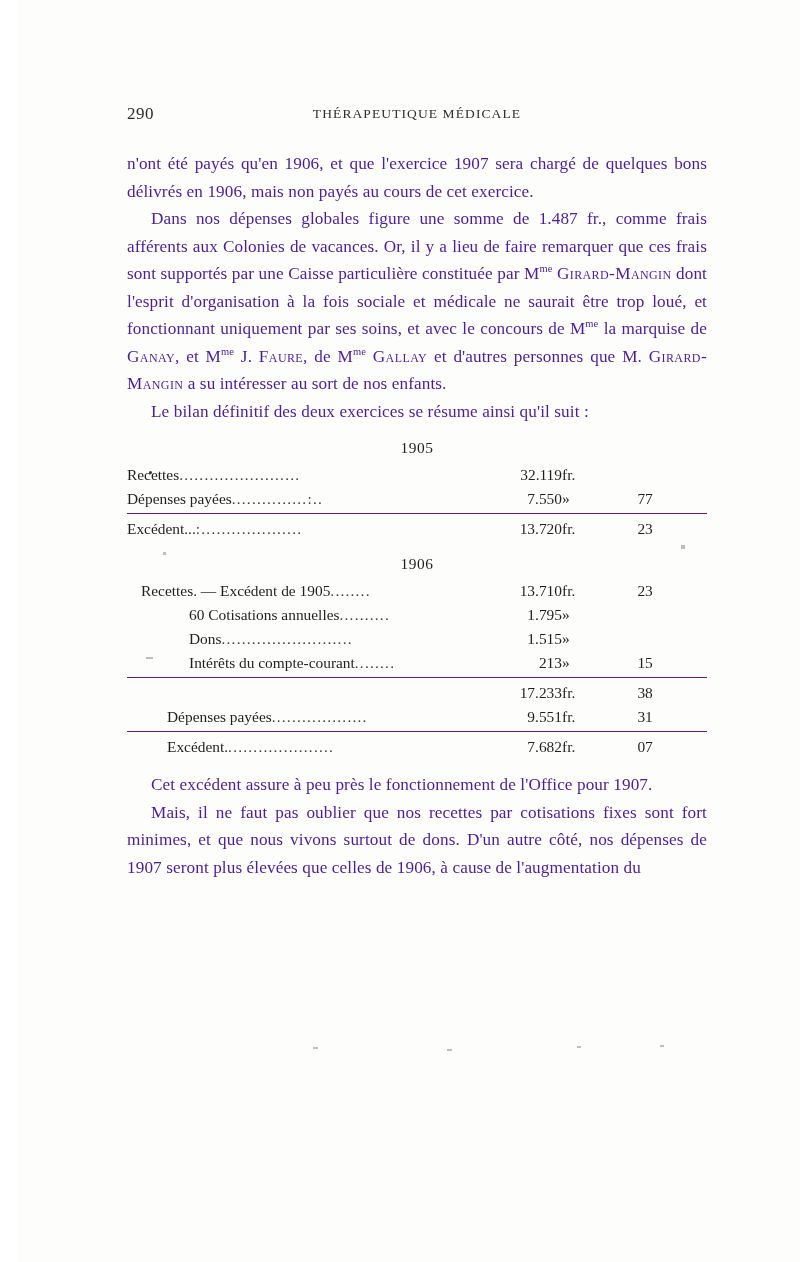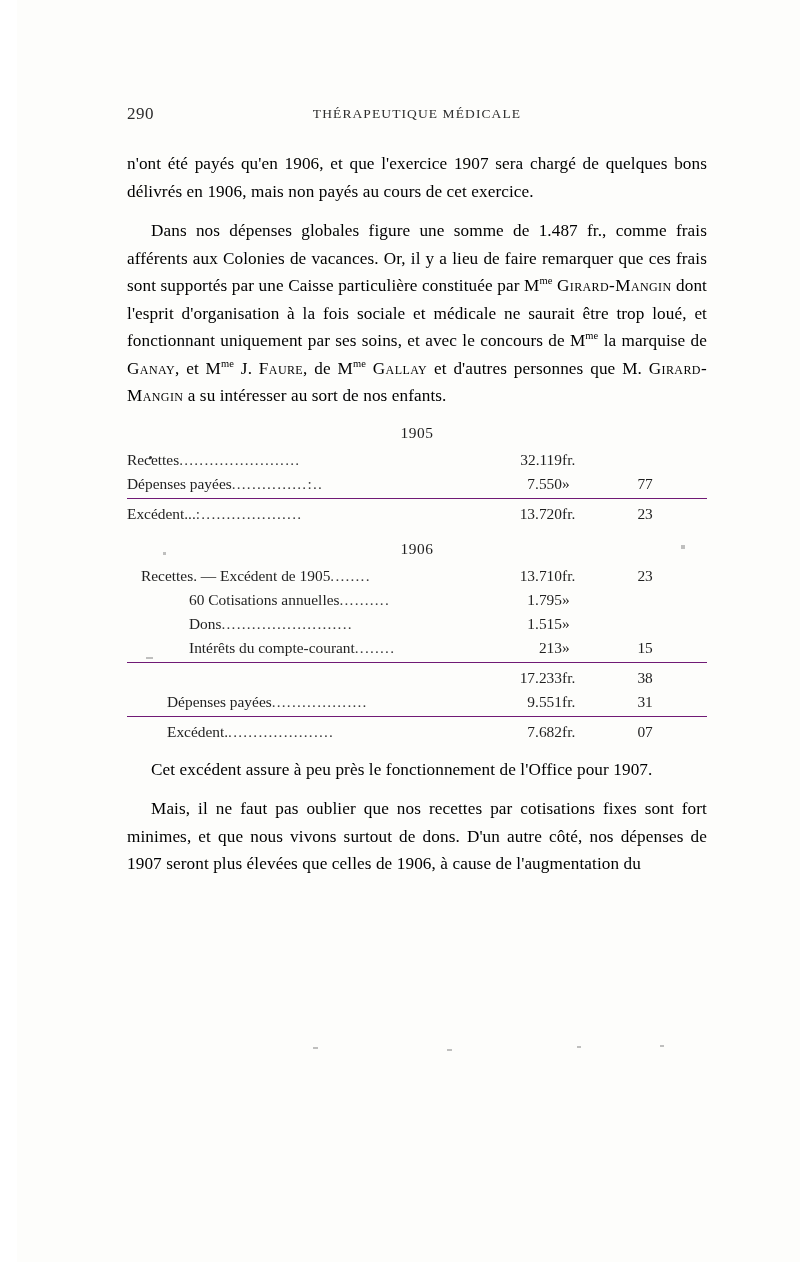--- a/index.html
+++ b/index.html
@@ -48,26 +48,26 @@
     right: 0;
     top: 6px;
     text-align: center;
     font-size: 13.5px;
     letter-spacing: 1.1px;
     color: #2e2e2e;
     text-transform: uppercase;
   }
   
   p.para {
-    margin: 12px 0 0 0;
+    margin: 0 0 0 0;
     font-size: 17.2px;
     line-height: 27.5px;
     text-align: justify;
     text-justify: inter-word;
-    color: #000000;
+    color: #4c1d95;
     letter-spacing: 0.1px;
   }
   p.indent {
     text-indent: 24px;
   }
   .sc {
     font-variant: small-caps;
     letter-spacing: 0.4px;
   }
   sup.ord {
@@ -158,20 +158,21 @@
       <div class="runtitle">THÉRAPEUTIQUE MÉDICALE</div>
     </div>
 
     <p class="para">n'ont été payés qu'en 1906, et que l'exercice 1907 sera chargé de quelques bons délivrés en 1906, mais non payés au cours de cet exercice.</p>
 
     <p class="para indent">
       <span>Dans nos dépenses globales figure une somme de 1.487 fr., comme frais afférents aux Colonies de vacances. Or, il y a lieu de faire remarquer que ces frais sont supportés par une Caisse particulière constituée par M</span><sup class="ord">me</sup>
       <span class="sc">Girard-Mangin</span><span> dont l'esprit d'organisation à la fois sociale et médicale ne saurait être trop loué, et fonctionnant uniquement par ses soins, et avec le concours de M</span><sup class="ord">me</sup><span> la marquise de </span><span class="sc">Ganay</span><span>, et M</span><sup class="ord">me</sup><span> J. </span><span class="sc">Faure</span><span>, de M</span><sup class="ord">me</sup><span> </span><span class="sc">Gallay</span><span> et d'autres personnes que M. </span><span class="sc">Girard-Mangin</span><span> a su intéresser au sort de nos enfants.</span>
     </p>
 
+    <p class="para indent">Le bilan définitif des deux exercices se résume ainsi qu'il suit :</p>
 
     <div class="accounts">
       <div class="year-head">1905</div>
       <table class="acct">
         <tbody>
           <tr>
             <td class="lbl">
               <span class="bullet-dot"></span>
               <span>Recettes</span><span class="leader">........................</span>
             </td>

